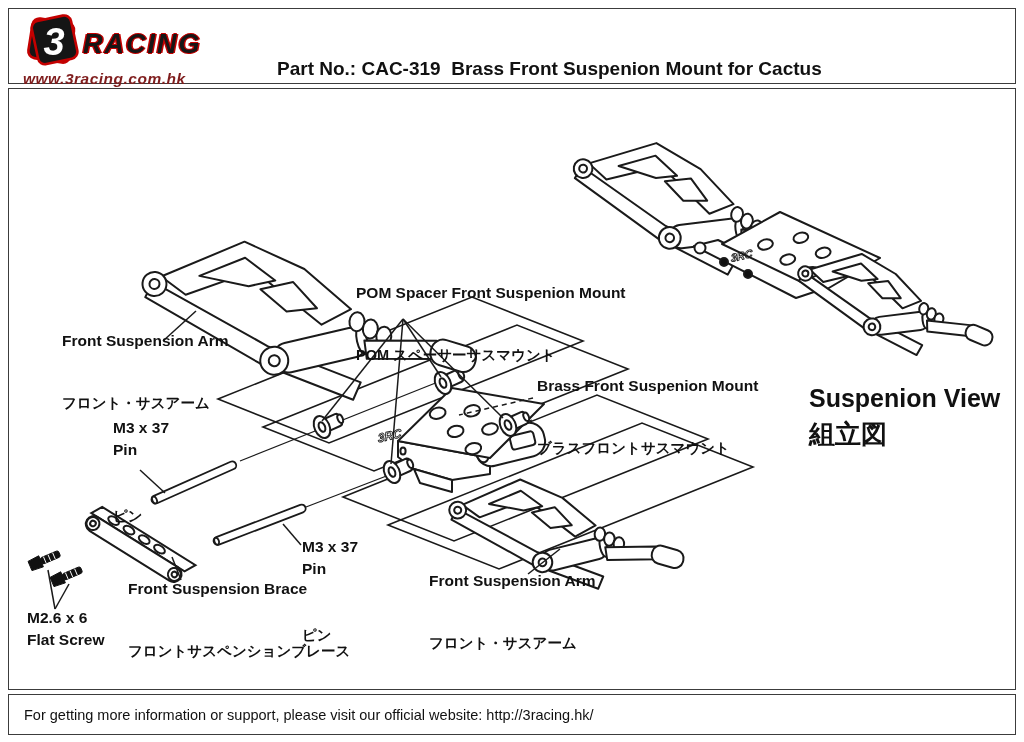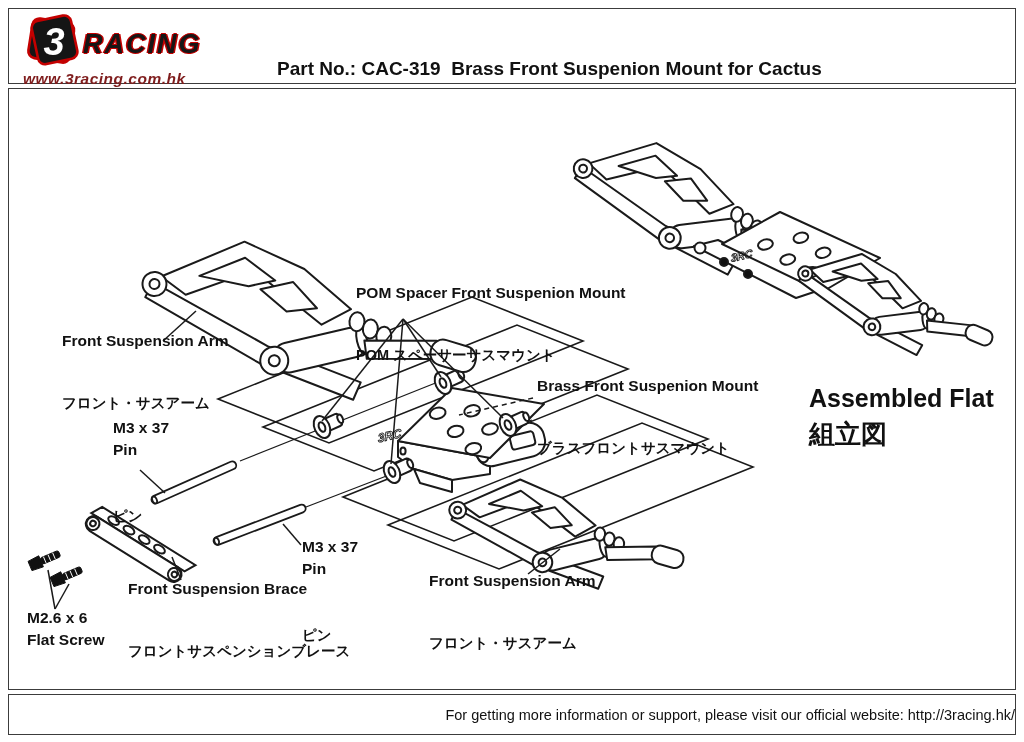--- a/index.html
+++ b/index.html
@@ -25,21 +25,21 @@
 
   
   .lbl{position:absolute;font-size:15.5px;font-weight:bold;line-height:19px;white-space:nowrap;}
   .lbl .jp{font-size:14.5px;margin-top:44px;}
   .lbl3{line-height:22px;}
   #assembled-label{position:absolute;left:809px;top:384px;}
   #assembled-label .en{font-size:25px;font-weight:bold;}
   #assembled-label .jp{font-size:26px;font-weight:bold;margin-top:4px;}
 
   
-  #footer-box{display:flex;flex-direction:column;justify-content:center;align-items:flex-end;padding-left:15px;}
+  #footer-box{display:flex;flex-direction:column;justify-content:center;align-items:flex-start;padding-left:15px;}
   .foot-line{font-size:14.5px;line-height:18px;color:#111;}
 
   svg#art{position:absolute;left:0;top:0;pointer-events:none;}
   svg#art *{vector-effect:non-scaling-stroke;}
 </style>
 </head>
 <body>
 
 <div id="page">
 
@@ -235,21 +235,21 @@
     <div class="en">POM Spacer Front Suspenion Mount</div>
     <div class="jp">POM スペーサーサスマウント</div>
   </div>
 
   <div class="lbl" style="left:537px;top:376px">
     <div class="en">Brass Front Suspenion Mount</div>
     <div class="jp">ブラスフロントサスマウント</div>
   </div>
 
   <div id="assembled-label">
-    <div class="en">Assembled Flat</div>
+    <div class="en">Suspenion View</div>
     <div class="jp">組立図</div>
   </div>
 
   <div class="lbl lbl3" style="left:302px;top:536px">
     <div>M3 x 37</div>
     <div>Pin</div>
     <div class="jp">ピン</div>
   </div>
 
   <div class="lbl" style="left:128px;top:579px">

